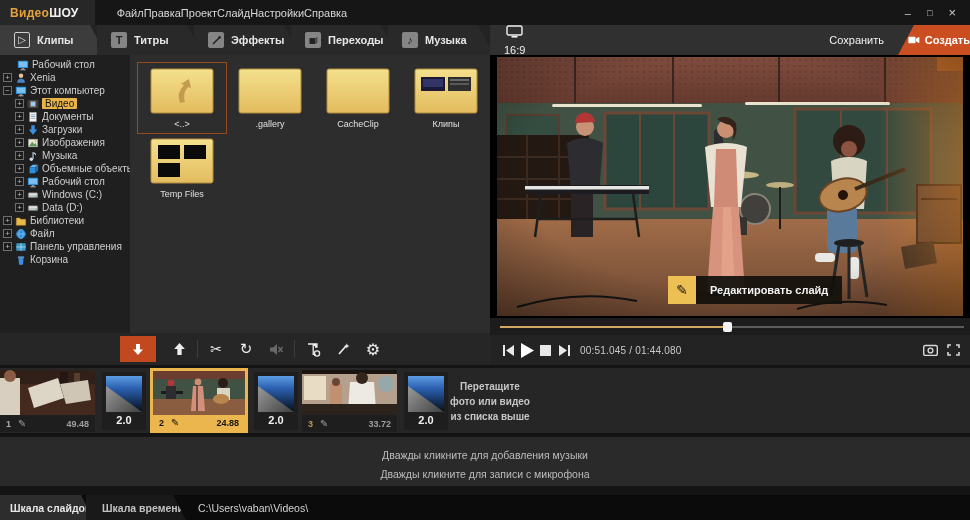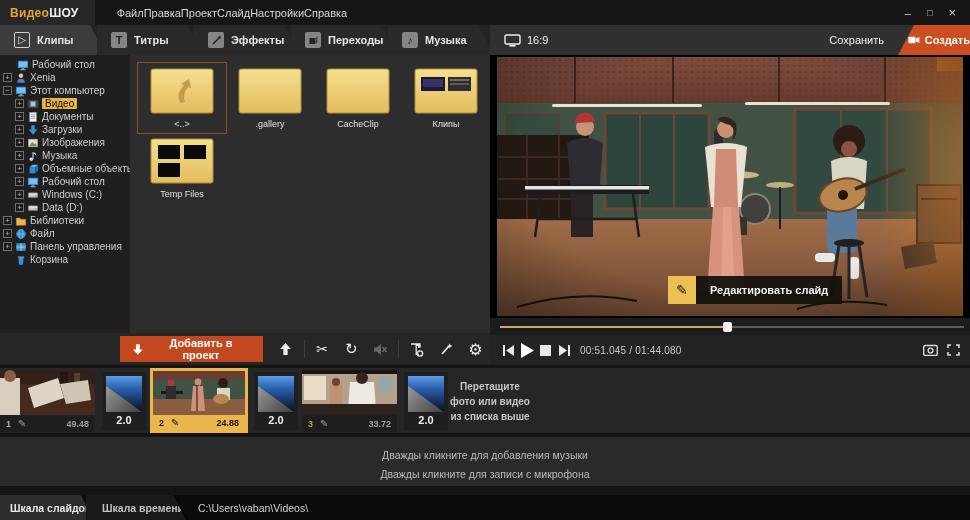--- a/index.html
+++ b/index.html
@@ -23,21 +23,21 @@
   .tabbar { left:0; top:25px; width:490px; height:30px; background:#232323; }
   .tab { position:absolute; top:0; height:30px; width:106px; display:flex; align-items:center; gap:7px; padding-left:14px;
          clip-path:polygon(0 0, calc(100% - 16px) 0, 100% 100%, 0 100%); background:#292929; font-size:11px; font-weight:bold; color:#e6e6e6; }
   .tab.active { background:#3c3c3c; }
   .tabico { width:16px; height:16px; border-radius:2px; background:#858585; color:#242424; font-size:11px; font-weight:bold;
             display:flex; align-items:center; justify-content:center; line-height:1; }
   .tabico.outline { background:transparent; border:1px solid #cFcFcF; color:#e0e0e0; font-size:10px; }
 
   
   .pheader { left:490px; top:25px; width:480px; height:30px; background:#303030; display:flex; align-items:center; }
-  .ratio { display:flex; align-items:center; gap:6px; margin-left:14px; font-size:11px; color:#f0f0f0; }
+  .ratio { display:flex; align-items:center; gap:6px; margin-left:14px; font-size:11px; color:#f0f0f0;flex-direction:column; }
   .saveb { margin-left:auto; font-size:11px; color:#f2f2f2; padding-right:14px; cursor:default; }
   .createb { width:72px; height:30px; background:#cb4e22; clip-path:polygon(16px 0,100% 0,100% 100%,0 100%);
              display:flex; align-items:center; justify-content:center; gap:5px; color:#fff; font-size:11px; font-weight:bold; padding-left:10px; }
 
   
   .tree { left:0; top:55px; width:130px; height:278px; background:#1f1f1f; padding-top:3px; overflow:hidden; }
   .trow { height:13px; display:flex; align-items:center; gap:3px; font-size:10px; color:#cfcfcf; white-space:nowrap; }
   .lvl0 { padding-left:5px; } .lvl1 { padding-left:3px; } .lvl2 { padding-left:15px; }
   .exp { width:9px; height:9px; min-width:9px; border:1px solid #6f6f6f; background:#1a1a1a; color:#bbb; font-size:8px; line-height:7px; text-align:center; }
   .exp:empty { border:none; background:transparent; }
@@ -409,21 +409,20 @@
     </svg>
     <div class="flabel">Temp Files</div>
   </div>
 </div>
 
 <div class="abs toolbar">
   <button class="addbtn">
     <svg width="12" height="13" viewBox="0 0 12 13">
         <polygon points="6,12 1,6.5 4,6.5 4,1 8,1 8,6.5 11,6.5" fill="#fff"></polygon>
       </svg>
-    <span>Добавить в проект</span>
   </button>
   <div class="tbi" style="margin-left:8px">
       <svg width="13" height="14" viewBox="0 0 12 13">
         <polygon points="6,1 11,6.5 8,6.5 8,12 4,12 4,6.5 1,6.5" fill="#ececec"></polygon>
       </svg>
     </div>
   <div class="tsep"></div>
   <div class="tbi">✂</div>
   <div class="tbi" style="font-size:15px">↻</div>
   <div class="tbi dim">

